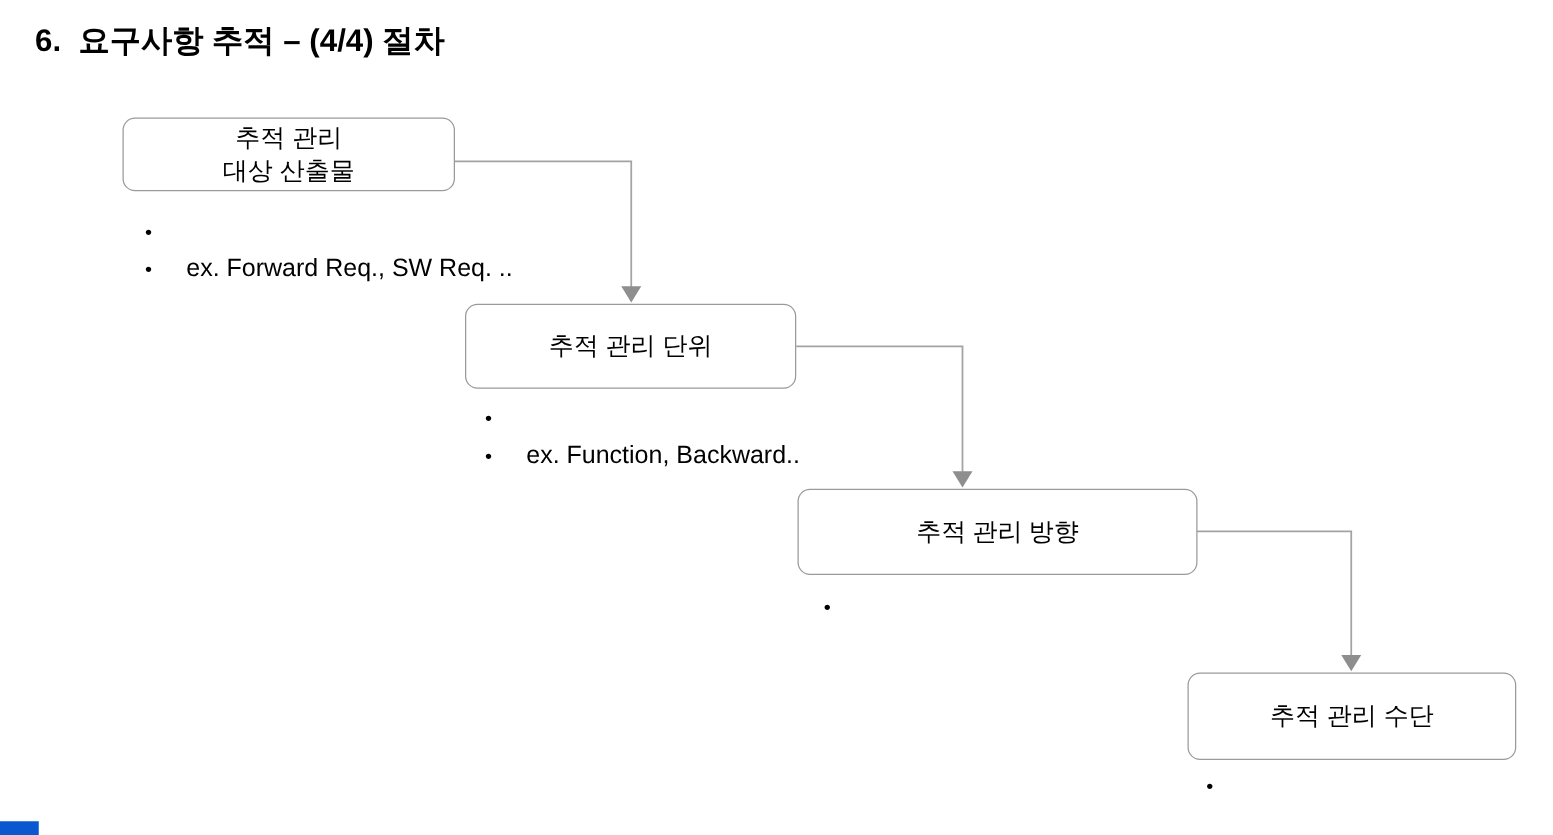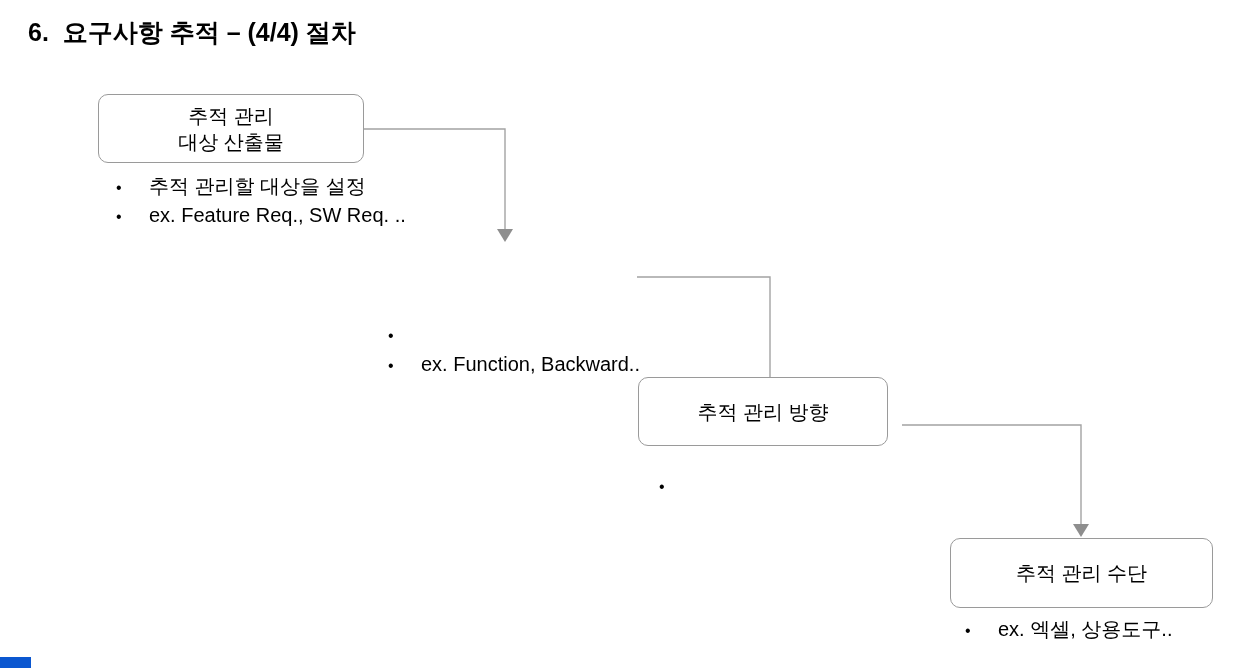--- a/index.html
+++ b/index.html
@@ -48,23 +48,23 @@
     display: flex;
     align-items: center;
     justify-content: center;
     text-align: center;
     font-size: 20px;
     line-height: 1.3;
   }
   .step-label {
     white-space: pre-line;
   }
-  #box1 { left: 98px;  top: 94px;  width: 266px; height: 69px; }
+  #box1 { left: 98px;  top: 94px;  width: 266px; height: 59px; }
   #box2 { left: 372px; top: 243px; width: 265px; height: 68px; }
-  #box3 { left: 638px; top: 377px; width: 250px; height: 69px; }
+  #box3 { left: 638px; top: 391px; width: 320px; height: 69px; font-family: Liberation Serif, serif; }
   #box4 { left: 950px; top: 538px; width: 263px; height: 70px; }
   .bullets {
     position: absolute;
     font-size: 20px;
   }
   #bullets1 { left: 116px; top: 172px; }
   #bullets2 { left: 388px; top: 321px; }
   #bullets3 { left: 659px; top: 472px; }
   #bullets4 { left: 965px; top: 615px; }
   .bullet-line {
@@ -104,37 +104,39 @@
 
     <polyline class="conn" points="902,425 1081,425 1081,525" stroke="#a3a3a3"></polyline>
     <polygon points="1073,524 1089,524 1081,537" fill="#8e8e8e"></polygon>
   </svg>
 
   <div class="step-box" id="box1" style="border-color: rgb(154, 154, 154);">
     <span class="step-label">추적 관리
 대상 산출물</span>
   </div>
 
+  <div class="step-box" id="box2" style="border-color: rgb(154, 154, 154);">
+    <span class="step-label">추적 관리 단위</span>
+  </div>
 
   <div class="step-box" id="box3" style="border-color: rgb(154, 154, 154);">
     <span class="step-label">추적 관리 방향</span>
   </div>
 
   <div class="step-box" id="box4" style="border-color: rgb(154, 154, 154); text-align: center;">
     <span class="step-label">추적 관리 수단</span>
   </div>
 
   <div class="bullets" id="bullets1">
     <div class="bullet-line">
       <span class="bullet-dot">•</span>
-      <span class="bullet-text">추적 관리할 대상을 설정</span>
     </div>
     <div class="bullet-line">
       <span class="bullet-dot">•</span>
-      <span class="bullet-text">ex. Feature Req., SW Req. ..</span>
+      <span class="bullet-text">ex. Forward Req., SW Req. ..</span>
     </div>
   </div>
 
   <div class="bullets" id="bullets2">
     <div class="bullet-line">
       <span class="bullet-dot">•</span>
     </div>
     <div class="bullet-line">
       <span class="bullet-dot">•</span>
       <span class="bullet-text">ex. Function, Backward..</span>
@@ -143,19 +145,18 @@
 
   <div class="bullets" id="bullets3">
     <div class="bullet-line">
       <span class="bullet-dot">•</span>
     </div>
   </div>
 
   <div class="bullets" id="bullets4">
     <div class="bullet-line">
       <span class="bullet-dot">•</span>
-      <span class="bullet-text">ex. 엑셀, 상용도구..</span>
     </div>
   </div>
 
   <div class="accent-bar" style="background-color: rgb(11, 87, 208);"></div>
 
 </div>
 
 </body></html>

